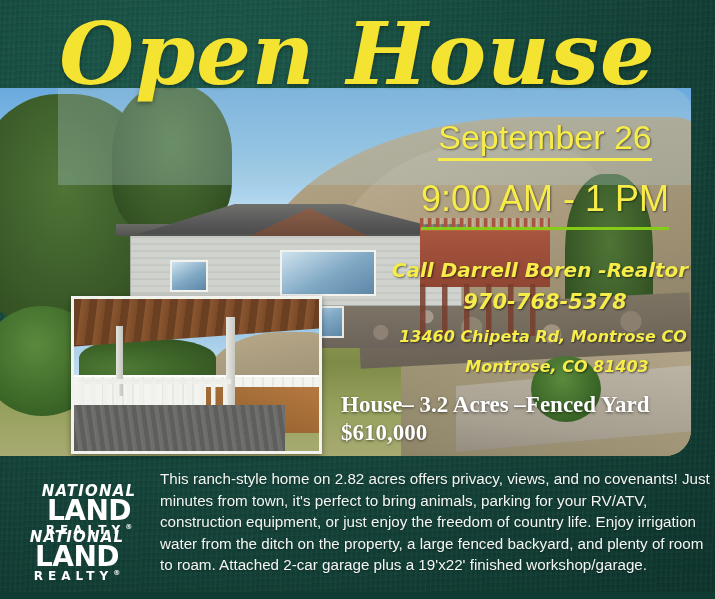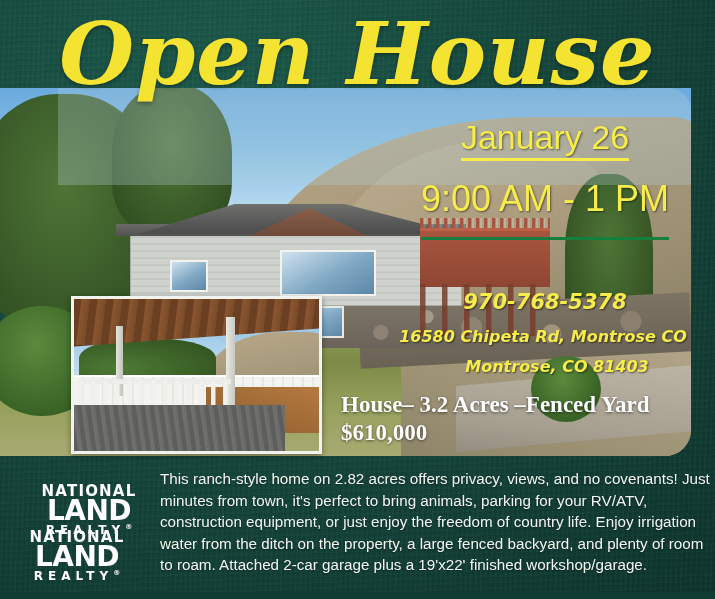--- a/index.html
+++ b/index.html
@@ -204,21 +204,21 @@
   .time-line {
     position: absolute;
     left: 385px; top: 178px;
     width: 320px;
     text-align: center;
     font-size: 36px;
     font-weight: 400;
     color: #f6ec4a;
     text-shadow: 1px 1px 2px rgba(0,0,0,.5);
   }
-  .time-line span { border-bottom: 3px solid #15803d; padding-bottom: 18px; }
+  .time-line span { border-bottom: 3px solid #84cc16; padding-bottom: 8px; }
 
   .agent-line {
     position: absolute;
     left: 370px; top: 258px;
     width: 340px;
     text-align: center;
     font-family: "DejaVu Sans", sans-serif;
     font-style: italic;
     font-weight: 700;
     font-size: 20px;
@@ -347,20 +347,21 @@
     color: #ffffff;
     font-family: "DejaVu Sans", sans-serif;
     font-weight: 700;
     text-align: center;
     line-height: 1;
     user-select: none;
   }
   .logo .l-national {
     font-size: 15px;
     letter-spacing: 1.2px;
+    font-style: italic;
   }
   .logo .l-land {
     font-size: 28px;
     letter-spacing: -0.5px;
     margin-top: -2px;
   }
   .logo .l-realty {
     font-size: 12px;
     letter-spacing: 5px;
     margin-top: -1px;
@@ -419,28 +420,29 @@
 
     <div class="mp-bush" style="left:-18px;bottom:40px;width:120px;height:110px;"></div>
     <div class="mp-bush" style="right:90px;bottom:34px;width:70px;height:66px;"></div>
 
     <div class="photo-band"></div>
   </div>
 
   <div class="open-house">Open House</div>
 
   <div class="date-line">
-    <span>January 26</span>
+    <span>September 26</span>
   </div>
   <div class="time-line">
     <span>9:00 AM - 1 PM</span>
   </div>
 
+  <div class="agent-line">Call Darrell Boren -Realtor</div>
   <div class="phone-line">970-768-5378</div>
-  <div class="addr-line1">16580 Chipeta Rd, Montrose CO</div>
+  <div class="addr-line1">13460 Chipeta Rd, Montrose CO</div>
   <div class="addr-line2">Montrose, CO 81403</div>
 
   <div class="summary">
     <div>House– 3.2 Acres –Fenced Yard</div>
     <div>$610,000</div>
   </div>
 
   <div class="inset-photo">
     <div class="ip-sky"></div>
     <div class="ip-hill"></div>

